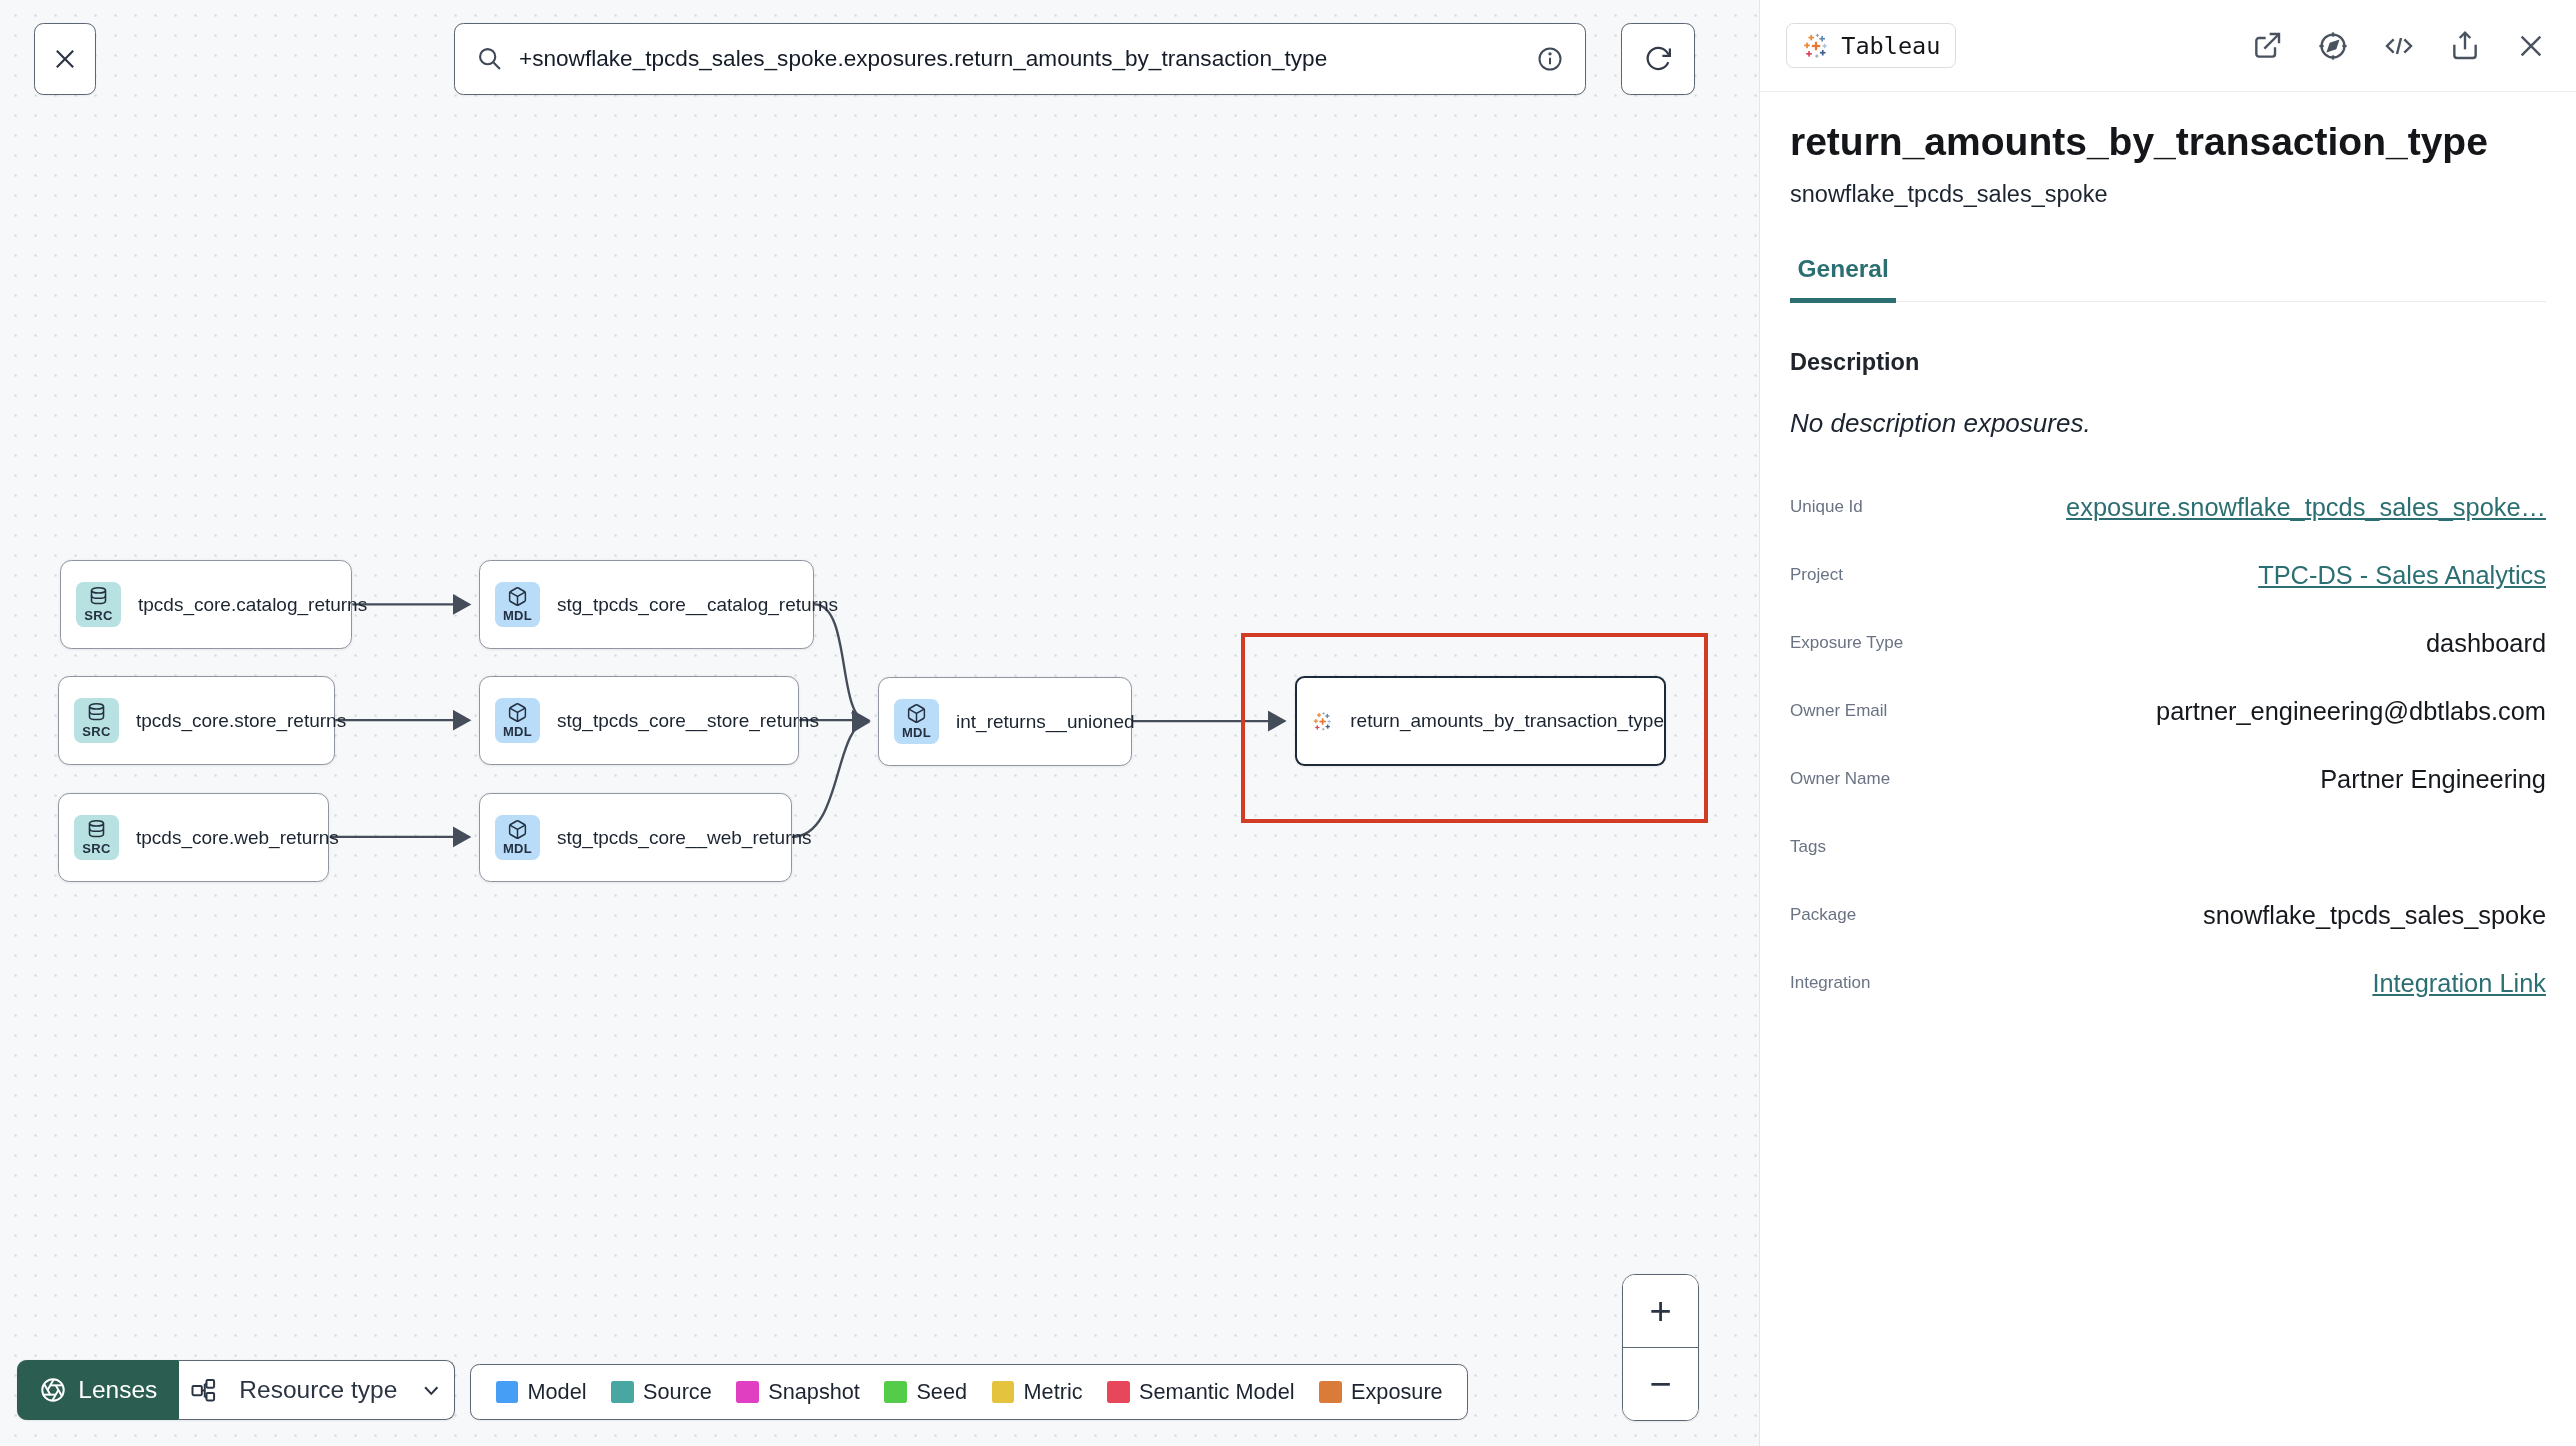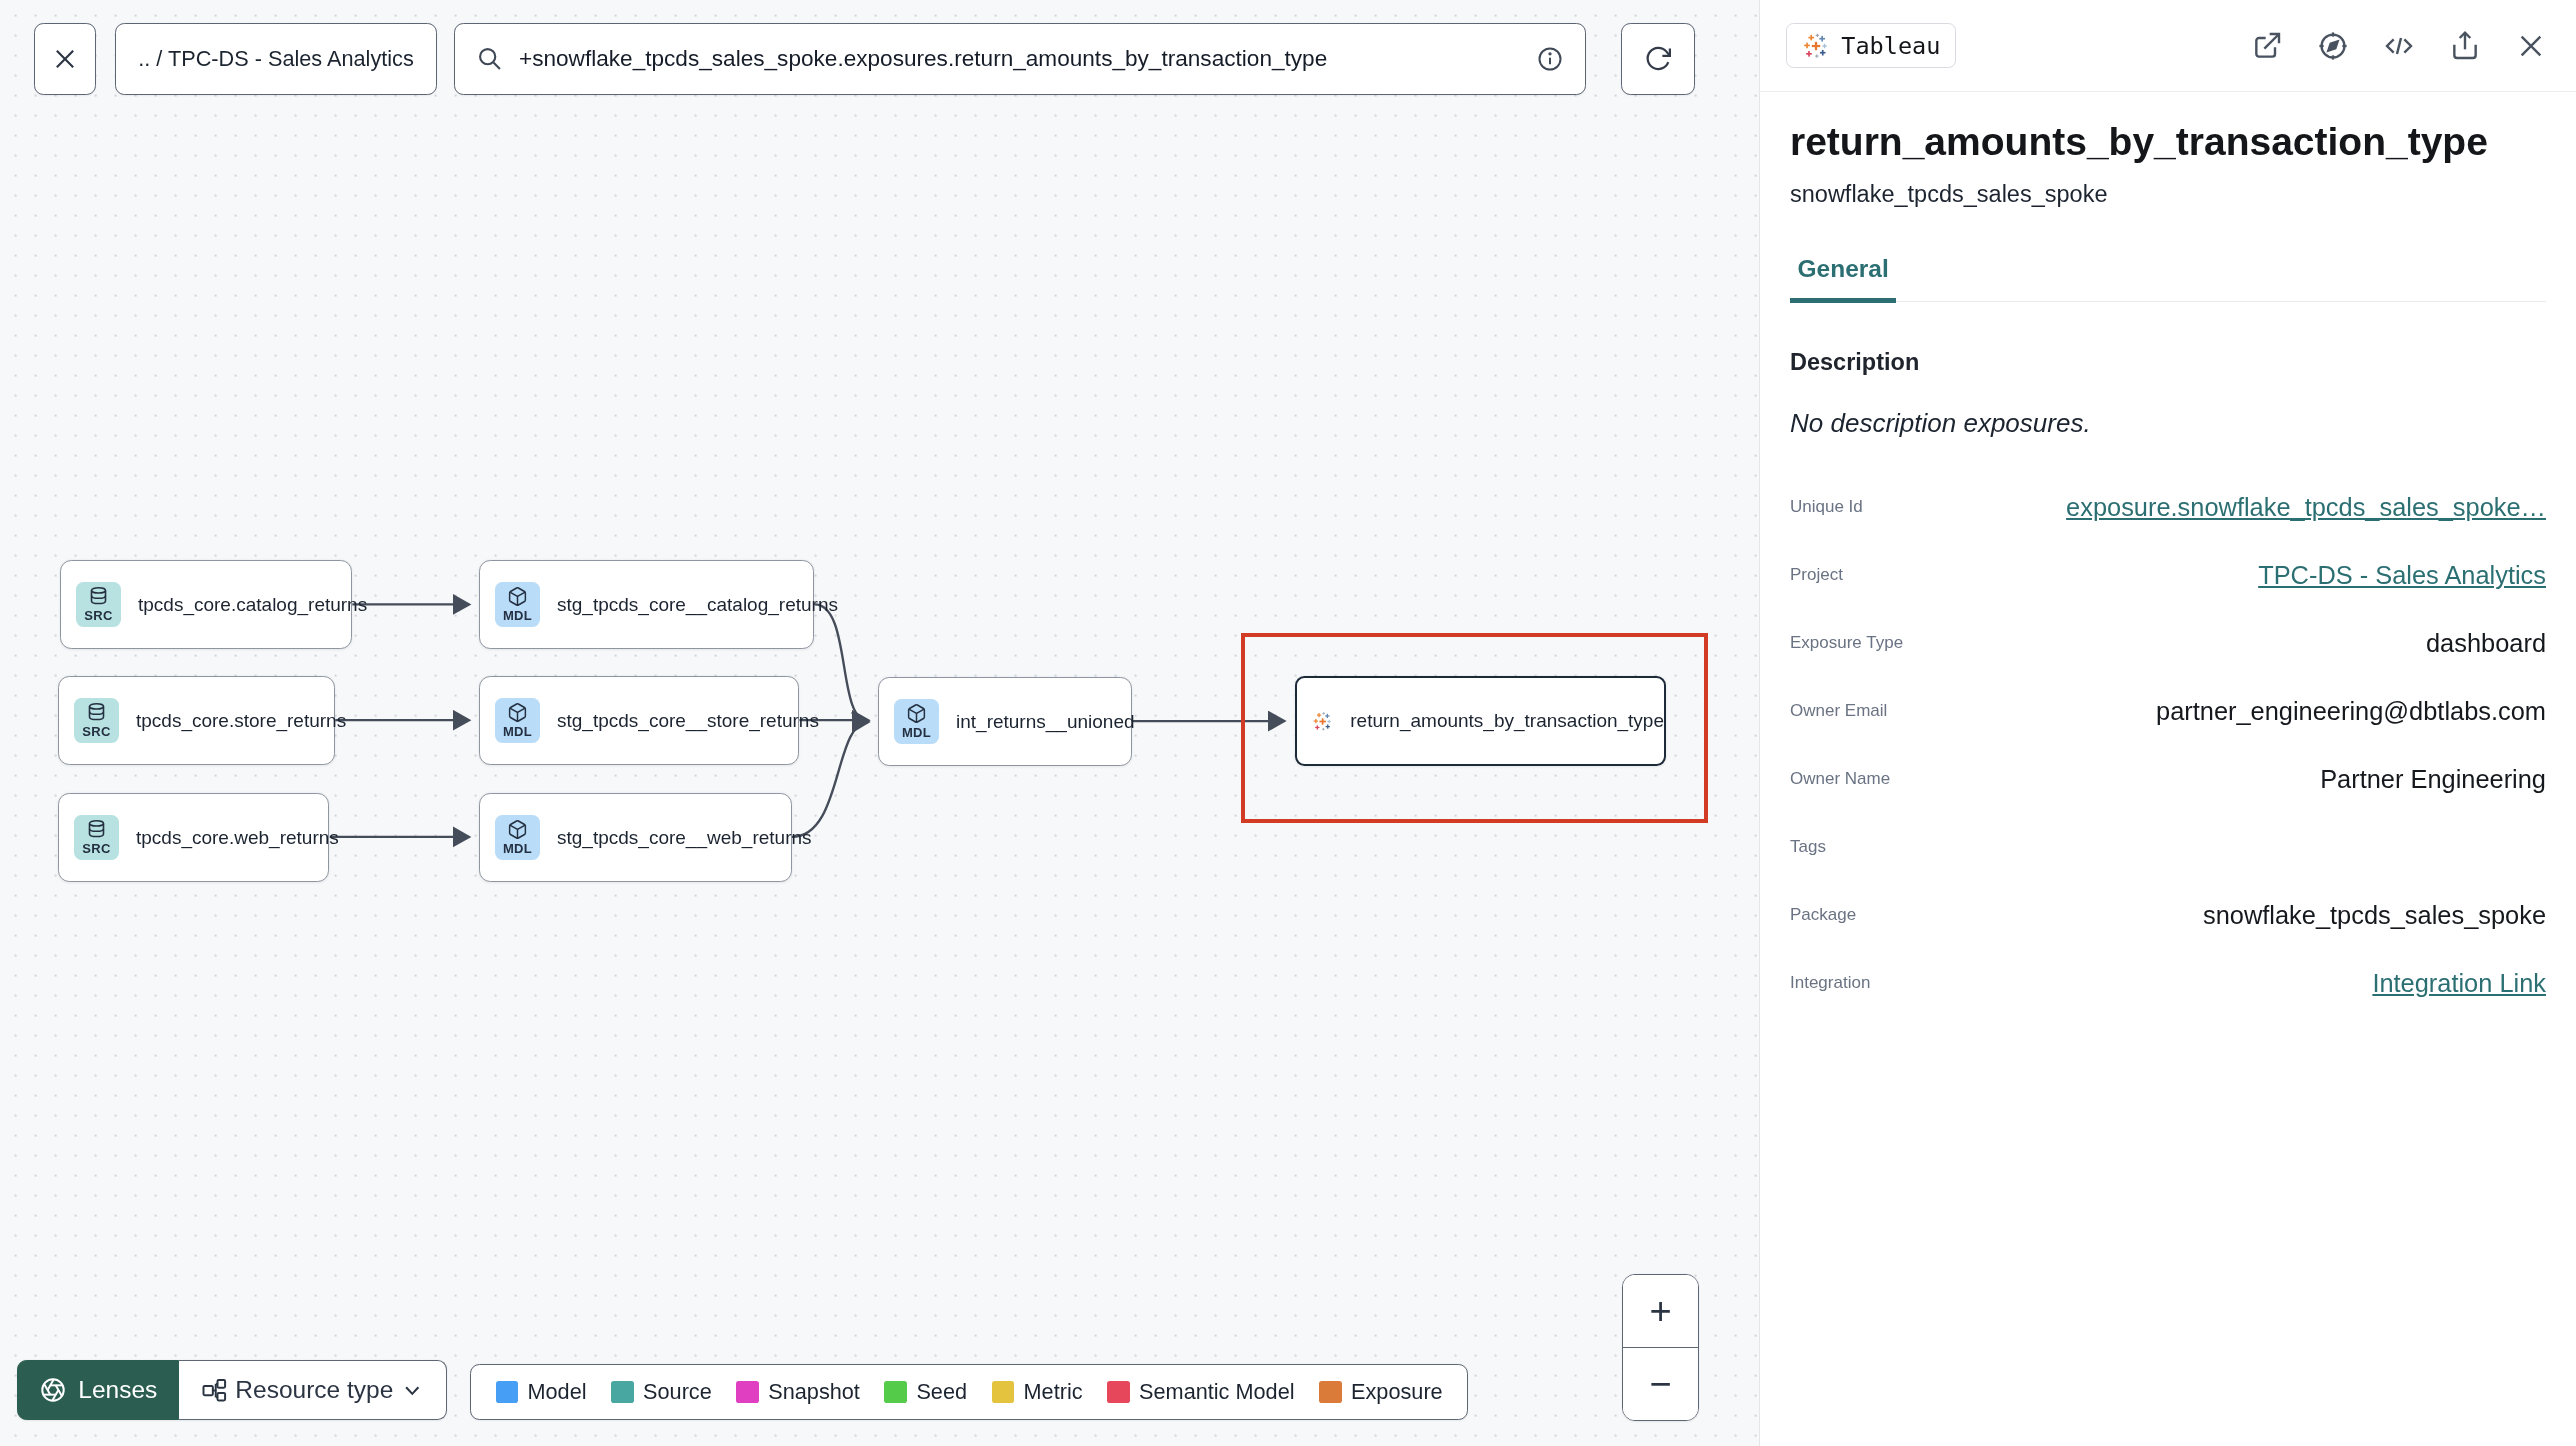--- a/index.html
+++ b/index.html
@@ -35,21 +35,21 @@
   .node.selected { border:2.8px solid #1d2a39; border-radius:9.4px; }
   .sel-box { position:absolute; left:1241px; top:633px; width:467px; height:190px;
     border:4.7px solid #d23b24; }
 
   
   .lens-group { position:absolute; left:17px; top:1360px; height:60px; display:flex;
     border-radius:9px; box-shadow:0 0.9px 1.9px rgba(16,24,40,.08); }
   .lenses { background:#2b5e51; color:#fff; display:flex; align-items:center; gap:11.3px;
     padding:0 21px; border-radius:9.4px 0 0 9.4px; font-size:24.5px; cursor:pointer; border:1.9px solid #2b5e51; }
   .res-type { background:#fff; border:1.9px solid #5d6675; border-left:none; border-radius:0 9.4px 9.4px 0;
-    display:flex; align-items:center; gap:7px; padding:0 21px; font-size:24.5px; color:#2b3442; cursor:pointer; }
+    display:flex; align-items:center; gap:22px; padding:0 10px; font-size:24.5px; color:#2b3442; cursor:pointer; }
   .legend { position:absolute; left:470px; top:1364px; height:56px; padding:0 24.5px; gap:24.5px;
     font-size:21.7px; color:#1c2430; }
   .legend .item { display:flex; align-items:center; gap:9.4px; }
   .legend .sw { width:22.6px; height:22.6px; border-radius:2.8px; display:inline-block; }
   .zoomctl { position:absolute; left:1622px; top:1274px; width:77px; height:147px;
     background:#fff; border:1.9px solid #5d6675; border-radius:13px; display:flex; flex-direction:column;
     overflow:hidden; box-shadow:0 0.9px 1.9px rgba(16,24,40,.08); }
   .zoomctl button { flex:1; background:#fff; border:none; font-size:38px; color:#2b3442; cursor:pointer;
     font-family:"Liberation Sans",sans-serif; line-height:1; }
   .zoomctl .zin { border-bottom:1.9px solid #5d6675; }
@@ -145,23 +145,20 @@
         <line x1="849" y1="765" x2="922" y2="765" marker-end="url(#arr)"></line>
         <path d="M841 889 C 895 889, 885 768, 922 767" marker-end="url(#arr)"></path>
         <line x1="1203" y1="766" x2="1364" y2="766" marker-end="url(#arr)"></line>
       </g>
     </svg>
 
     <div class="pill btn-close-canvas">
       <svg class="icon" width="28" height="28" viewBox="0 0 24 24" stroke="#2b3442" stroke-width="1.8" fill="none">
           <path d="M5 5 L19 19 M19 5 L5 19"></path>
         </svg>
-    </div>
-    <div class="pill breadcrumb">
-      <span>.. / TPC-DS - Sales Analytics</span>
     </div>
     <div class="pill searchbar">
       <svg class="icon" width="28" height="28" viewBox="0 0 24 24" stroke="#3f4856" stroke-width="1.8" fill="none">
           <circle cx="10" cy="10" r="6.5"></circle>
           <line x1="15" y1="15" x2="20.5" y2="20.5"></line>
         </svg>
       <div class="q">+snowflake_tpcds_sales_spoke.exposures.return_amounts_by_transaction_type</div>
       <svg class="icon" width="28" height="28" viewBox="0 0 24 24" stroke="#3f4856" stroke-width="1.7" fill="none">
           <circle cx="12" cy="12" r="9"></circle>
           <line x1="12" y1="11" x2="12" y2="16.5"></line>

